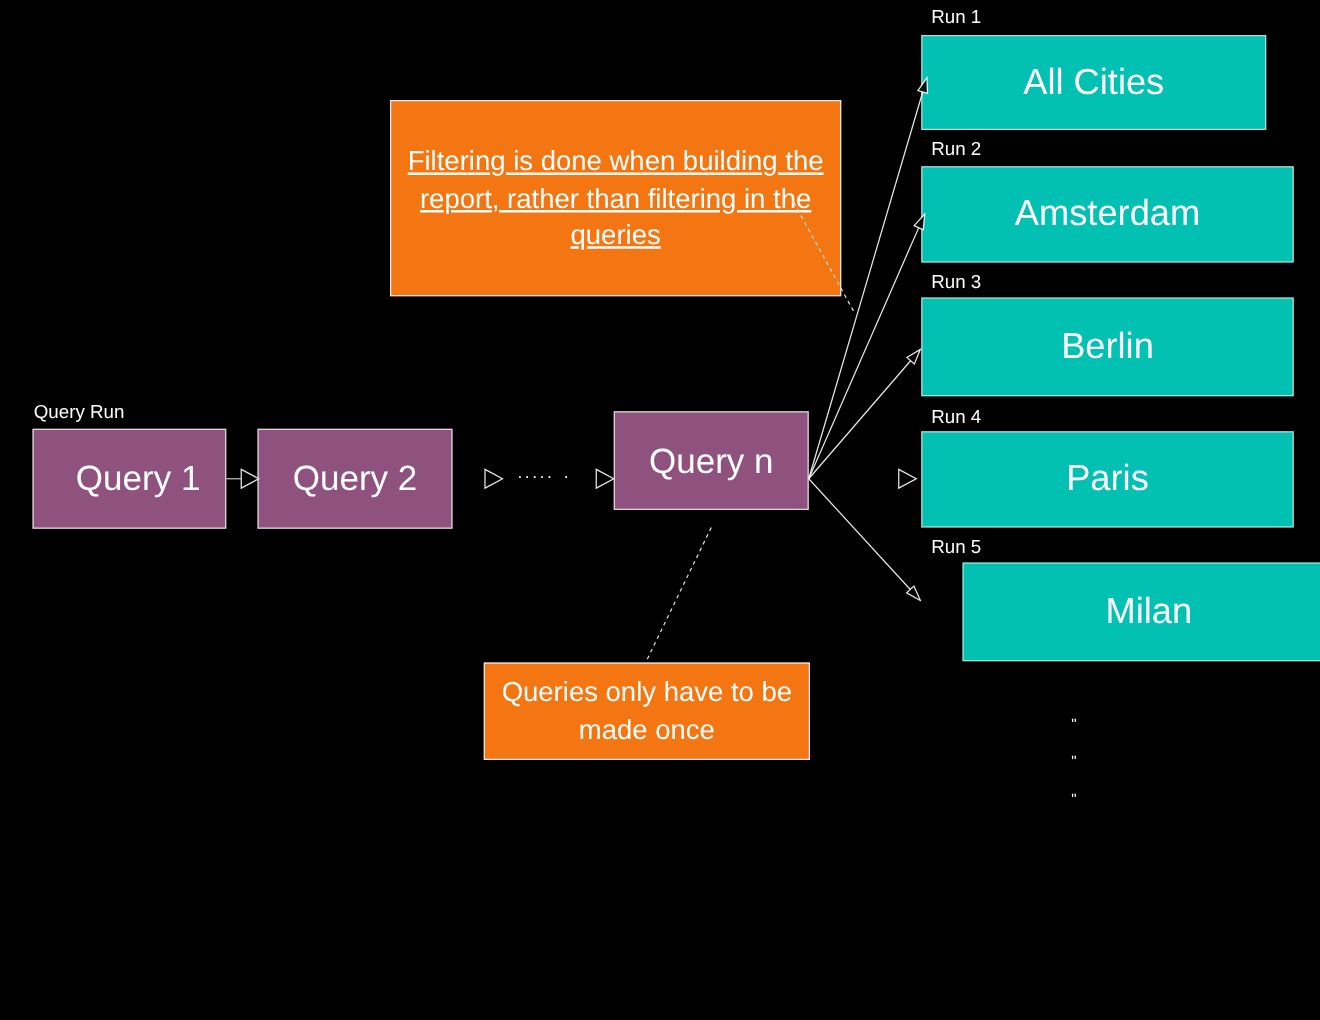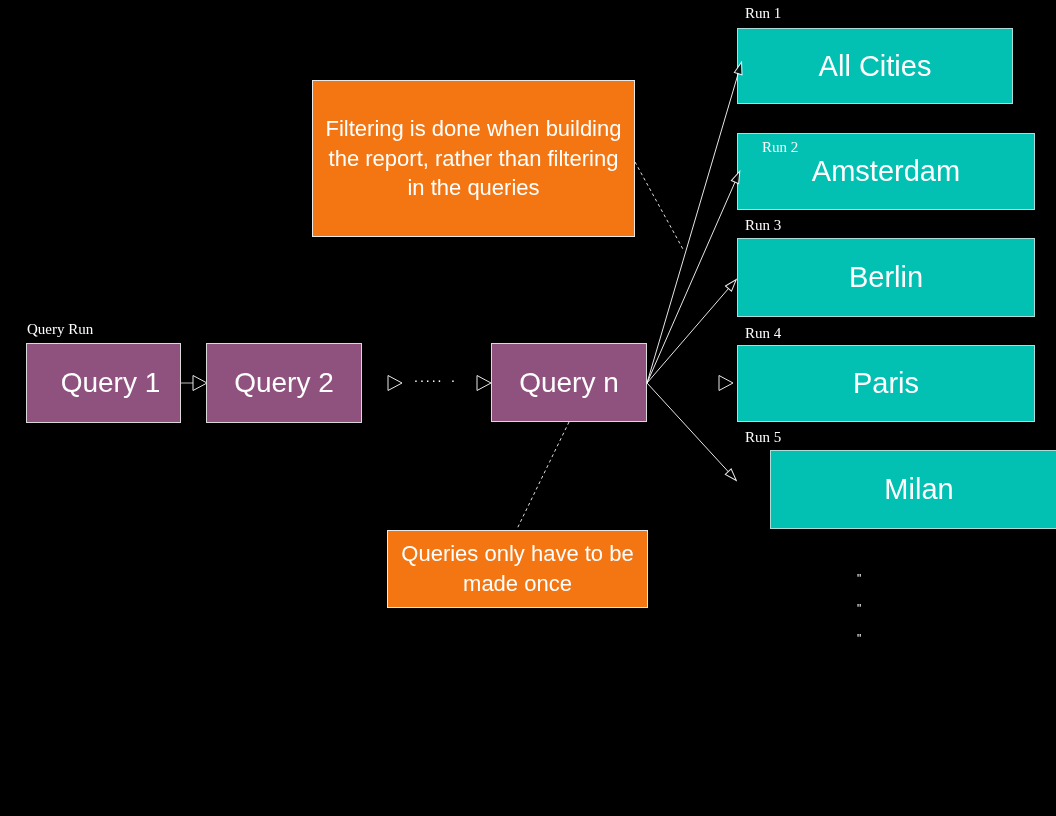--- a/index.html
+++ b/index.html
@@ -13,34 +13,34 @@
   }
   .query-box{background:#8F527F;border:1px solid #d9d9d9;font-size:28px;}
   .city-box{background:#02C0B2;border:1px solid rgba(230,230,230,.75);font-size:29px;}
   .ann-box{background:#F47612;border:1px solid #e8e8e8;font-size:22px;line-height:1.35;padding:6px 8px;}
   .small-label{position:absolute;font-size:15px;color:#fdfdfd;white-space:nowrap;}
   .chain-dots{position:absolute;left:414px;top:369px;font-size:14px;letter-spacing:2px;color:#fff;}
   .chain-dot{position:absolute;left:451px;top:369px;font-size:14px;color:#fff;}
   .vdots span{position:absolute;left:857px;font-size:12px;color:#fff;}
   svg.wires{position:absolute;left:0;top:0;z-index:3;pointer-events:none;}
   .node{z-index:1;}
-  .small-label{z-index:2;font-family:Liberation Serif, serif;}
+  .small-label{z-index:2;}
   
   #q1{left:26px;top:343px;width:155px;height:80px;padding-left:14px;}
   #q2{left:206px;top:343px;width:156px;height:80px;}
-  #qn{left:491px;top:343px;width:156px;height:79px;}
-  #annTop{left:312px;top:80px;width:323px;height:157px;}
+  #qn{left:491px;top:329px;width:156px;height:79px;}
+  #annTop{left:312px;top:80px;width:361px;height:157px;text-decoration:underline;}
   #annBottom{left:387px;top:530px;width:261px;height:78px;}
   #city0{left:737px;top:28px;width:276px;height:76px;}
   #city1{left:737px;top:133px;width:298px;height:77px;}
   #city2{left:737px;top:238px;width:298px;height:79px;}
   #city3{left:737px;top:345px;width:298px;height:77px;}
   #city4{left:770px;top:450px;width:298px;height:79px;}
   #run0{left:745px;top:5px;}
-  #run1{left:762px;top:111px;margin-top:28px;}
+  #run1{left:745px;top:111px;}
   #run2{left:745px;top:217px;}
   #run3{left:745px;top:325px;}
   #run4{left:745px;top:429px;}
   #queryRunLabel{left:27px;top:321px;}
 </style>
 </head>
 <body>
 
 <div class="canvas">
 

